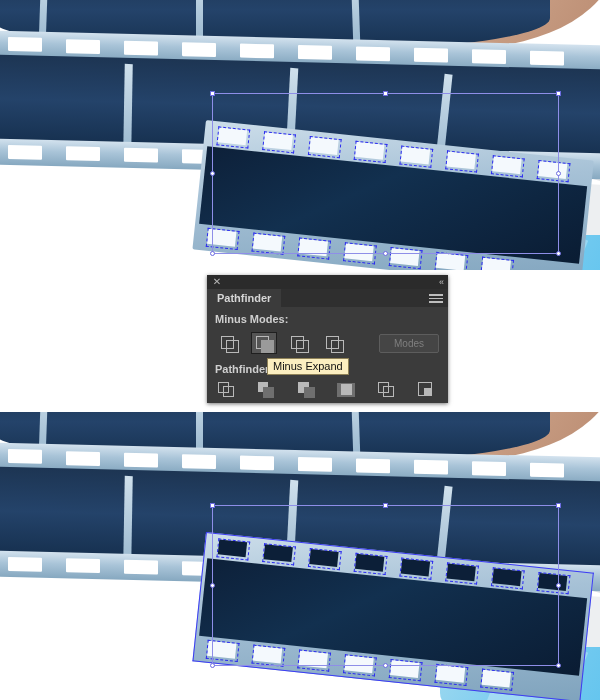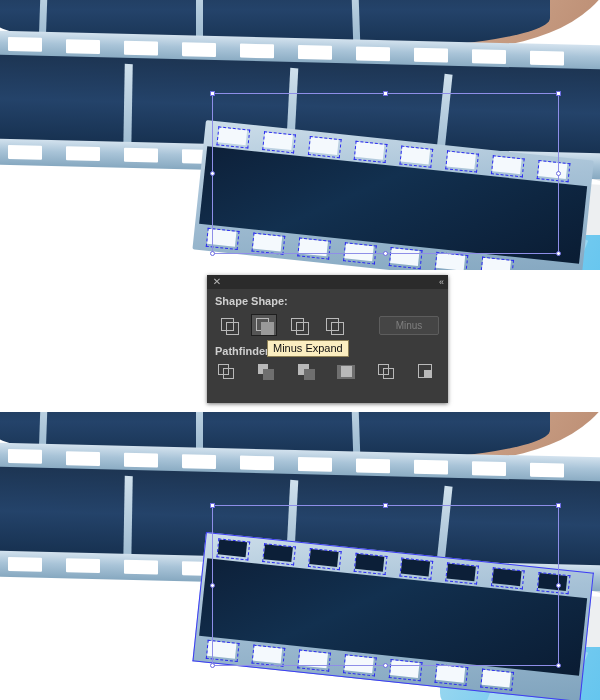--- a/index.html
+++ b/index.html
@@ -308,43 +308,51 @@
     </div>
   </div>
 
   <div id="pathfinder-panel">
 
     <div class="pf-titlebar">
       <div class="pf-close">✕</div>
       <div class="pf-collapse">«</div>
     </div>
 
+    <div class="pf-tabrow">
+      <div class="pf-tab">Pathfinder</div>
+      <div class="pf-menu">
+        <i></i>
+          <i></i>
+          <i></i>
+      </div>
+    </div>
 
     <div class="pf-body">
 
-      <div class="pf-label" id="shape-modes-label">Shape Shape:</div>
+      <div class="pf-label" id="shape-modes-label">Minus Modes:</div>
 
       <div class="mode-btn" style="left:9px;top:25px;">
         <span class="sq ol" style="left:4px;top:3px;width:13px;height:13px;"></span>
         <span class="sq ol" style="left:9px;top:7px;width:13px;height:13px;"></span>
       </div>
       <div class="mode-btn active" style="left:44px;top:25px;">
         <span class="sq ol" style="left:4px;top:3px;width:13px;height:13px;"></span>
         <span class="sq fill-d" style="left:9px;top:7px;width:13px;height:13px;"></span>
       </div>
       <div class="mode-btn" style="left:79px;top:25px;">
         <span class="sq ol" style="left:4px;top:3px;width:13px;height:13px;"></span>
         <span class="sq ol" style="left:9px;top:7px;width:13px;height:13px;"></span>
       </div>
       <div class="mode-btn" style="left:114px;top:25px;">
         <span class="sq ol" style="left:4px;top:3px;width:13px;height:13px;"></span>
         <span class="sq ol" style="left:9px;top:7px;width:13px;height:13px;"></span>
       </div>
 
-      <div id="expand-button">Minus</div>
+      <div id="expand-button">Modes</div>
 
       <div class="pf-label" id="pathfinders-label">Pathfinder:</div>
 
       <div class="pf-btn" style="left:9px;top:75px;">
         <span class="sq ol" style="left:2px;top:0px;width:11px;height:11px;"></span>
         <span class="sq ol" style="left:7px;top:4px;width:11px;height:11px;"></span>
       </div>
       <div class="pf-btn" style="left:49px;top:75px;">
         <span class="sq fill" style="left:2px;top:0px;width:10px;height:10px;"></span>
         <span class="sq dim" style="left:7px;top:5px;width:11px;height:11px;"></span>

